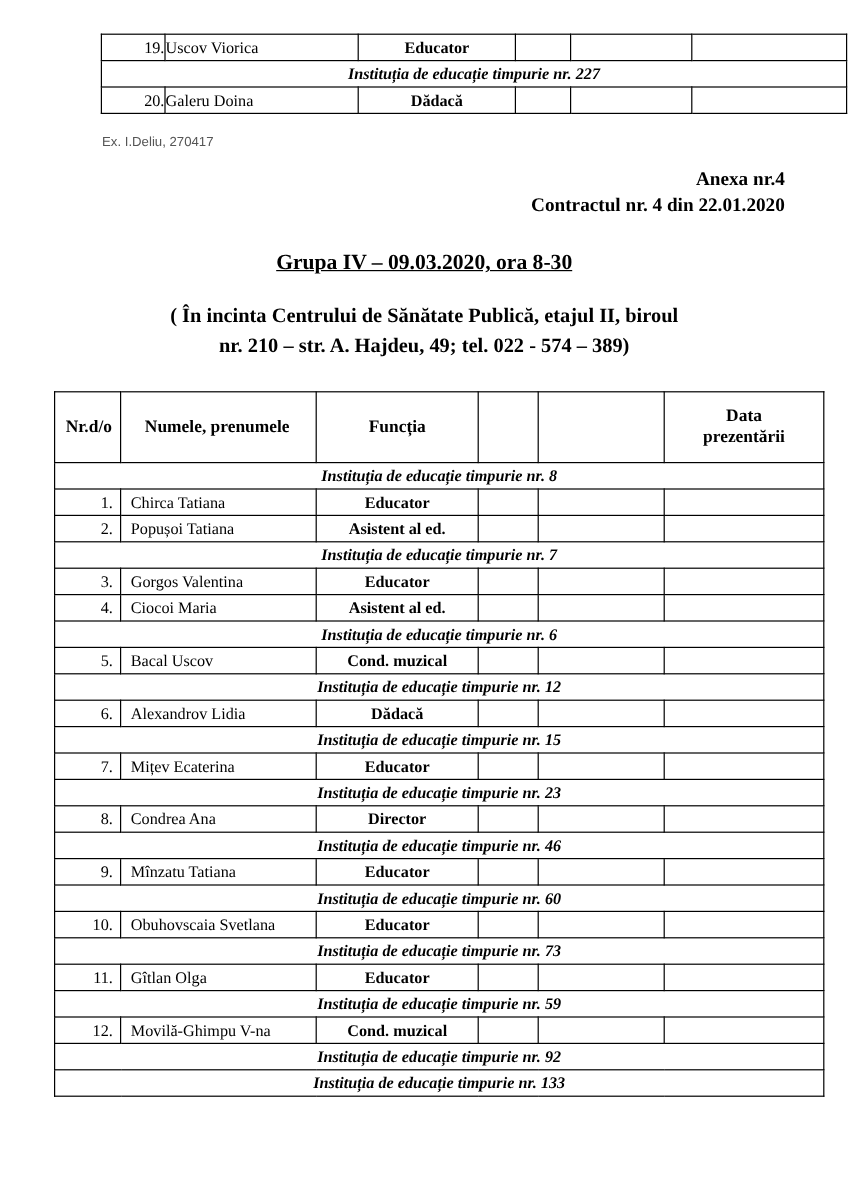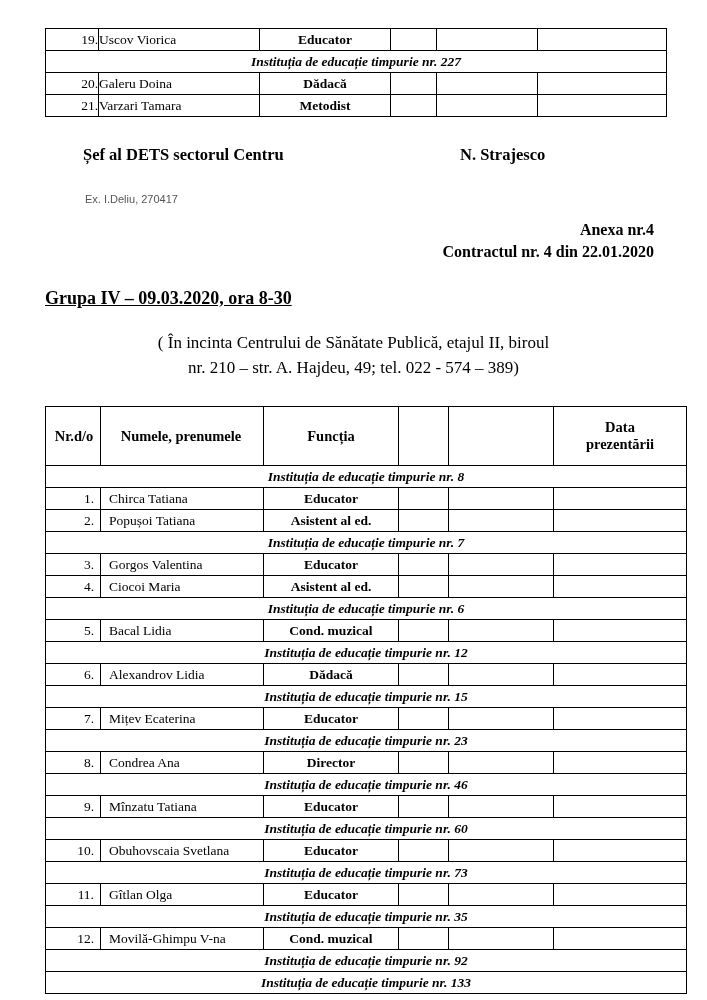--- a/index.html
+++ b/index.html
@@ -31,21 +31,21 @@
   }
   table.doc-table td, table.doc-table th {
     border: 1px solid #000;
     padding: 0;
     vertical-align: middle;
     height: 21px;
     font-size: 13.5px;
   }
 
   
-  .top-table { margin-top: 28px; }
+  .top-table { margin-top: 28px; margin-left: 39px; }
   .c-num   { width: 52px;  text-align: right; padding-right: 6px; font-size: 14px; }
   .c-name  { width: 160px; text-align: left;  padding-left: 7px; font-size: 14px; }
   .c-func  { width: 130px; text-align: center; font-weight: bold; font-size: 13.5px; }
   .c-blank1{ width: 45px; }
   .c-blank2{ width: 100px; }
   .c-blank3{ width: 128px; }
 
   .inst-row td {
     text-align: center;
     font-weight: bold;
@@ -84,28 +84,29 @@
   
   .anexa {
     text-align: right;
     font-weight: bold;
     font-size: 16px;
     margin-top: 14px;
     line-height: 1.35;
     padding-right: 8px;
   }
   .grupa {
+    text-align: center;
     font-weight: bold;
     font-size: 18px;
     text-decoration: underline;
     margin-top: 26px;
   }
   .incinta {
     text-align: center;
-    font-weight: normal;
+    font-weight: bold;
     font-size: 17px;
     margin-top: 22px;
     line-height: 1.45;
     padding: 0 6px;
   }
 
   
   .main-table { margin-top: 26px; }
   .main-table .hdr td {
     text-align: center;
@@ -143,35 +144,23 @@
           <td colspan="6">Instituția de educație timpurie nr. 227</td>
         </tr>
         <tr>
           <td class="c-num">20.</td>
           <td class="c-name">Galeru Doina</td>
           <td class="c-func">Dădacă</td>
           <td class="c-blank1"></td>
           <td class="c-blank2"></td>
           <td class="c-blank3"></td>
         </tr>
-        <tr>
-          <td class="c-num">21.</td>
-          <td class="c-name">Varzari Tamara</td>
-          <td class="c-func">Metodist</td>
-          <td class="c-blank1"></td>
-          <td class="c-blank2"></td>
-          <td class="c-blank3"></td>
-        </tr>
       </tbody>
   </table>
 
-  <div class="sig-block">
-    <span class="sig-left">Șef al DETS sectorul Centru</span>
-    <span class="sig-right">N. Strajesco</span>
-  </div>
   <div class="ex-line">Ex. I.Deliu, 270417</div>
 
   <div class="anexa">
     <div>Anexa nr.4</div>
     <div>Contractul nr. 4 din 22.01.2020</div>
   </div>
 
   <div class="grupa">Grupa IV – 09.03.2020, ora 8-30</div>
 
   <div class="incinta">
@@ -230,21 +219,21 @@
           <td class="m-func">Asistent al ed.</td>
           <td class="m-b1"></td>
           <td class="m-b2"></td>
           <td class="m-b3"></td>
         </tr>
         <tr class="inst-row">
           <td colspan="6">Instituția de educație timpurie nr. 6</td>
         </tr>
         <tr>
           <td class="m-num">5.</td>
-          <td class="m-name">Bacal Lidia</td>
+          <td class="m-name">Bacal Uscov</td>
           <td class="m-func">Cond. muzical</td>
           <td class="m-b1"></td>
           <td class="m-b2"></td>
           <td class="m-b3"></td>
         </tr>
         <tr class="inst-row">
           <td colspan="6">Instituția de educație timpurie nr. 12</td>
         </tr>
         <tr>
           <td class="m-num">6.</td>
@@ -303,21 +292,21 @@
         </tr>
         <tr>
           <td class="m-num">11.</td>
           <td class="m-name">Gîtlan Olga</td>
           <td class="m-func">Educator</td>
           <td class="m-b1"></td>
           <td class="m-b2"></td>
           <td class="m-b3"></td>
         </tr>
         <tr class="inst-row">
-          <td colspan="6">Instituția de educație timpurie nr. 35</td>
+          <td colspan="6">Instituția de educație timpurie nr. 59</td>
         </tr>
         <tr>
           <td class="m-num">12.</td>
           <td class="m-name name-sm">Movilă-Ghimpu V-na</td>
           <td class="m-func func-sm">Cond. muzical</td>
           <td class="m-b1"></td>
           <td class="m-b2"></td>
           <td class="m-b3"></td>
         </tr>
         <tr class="inst-row">

